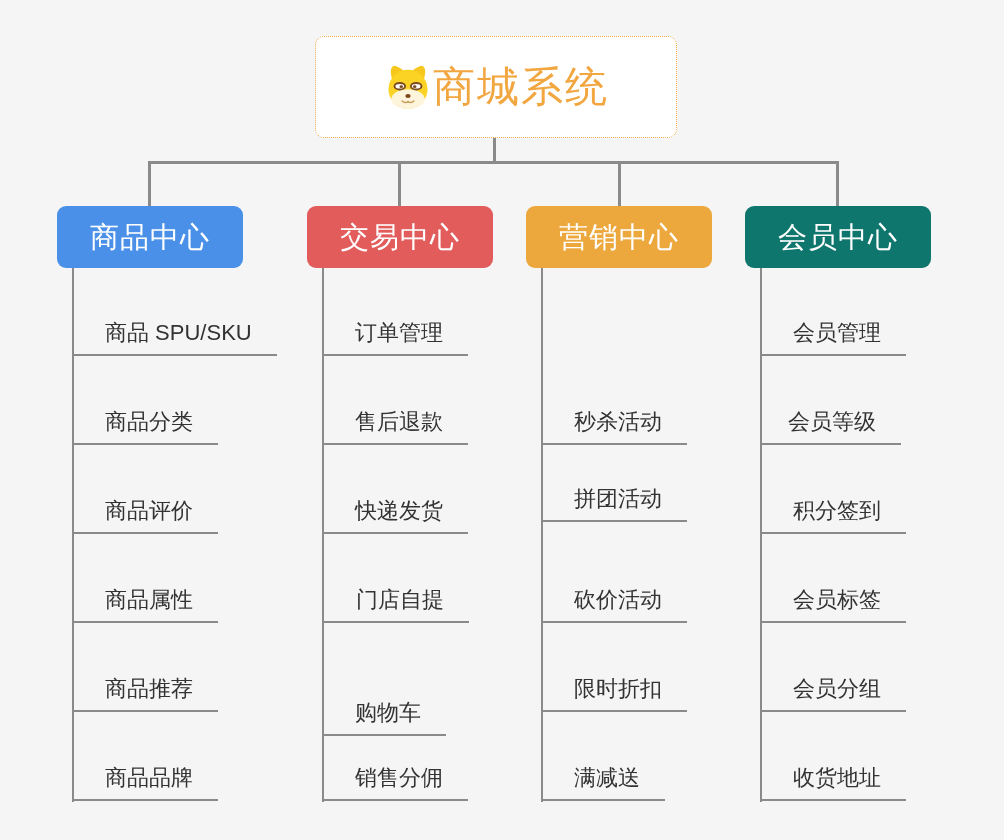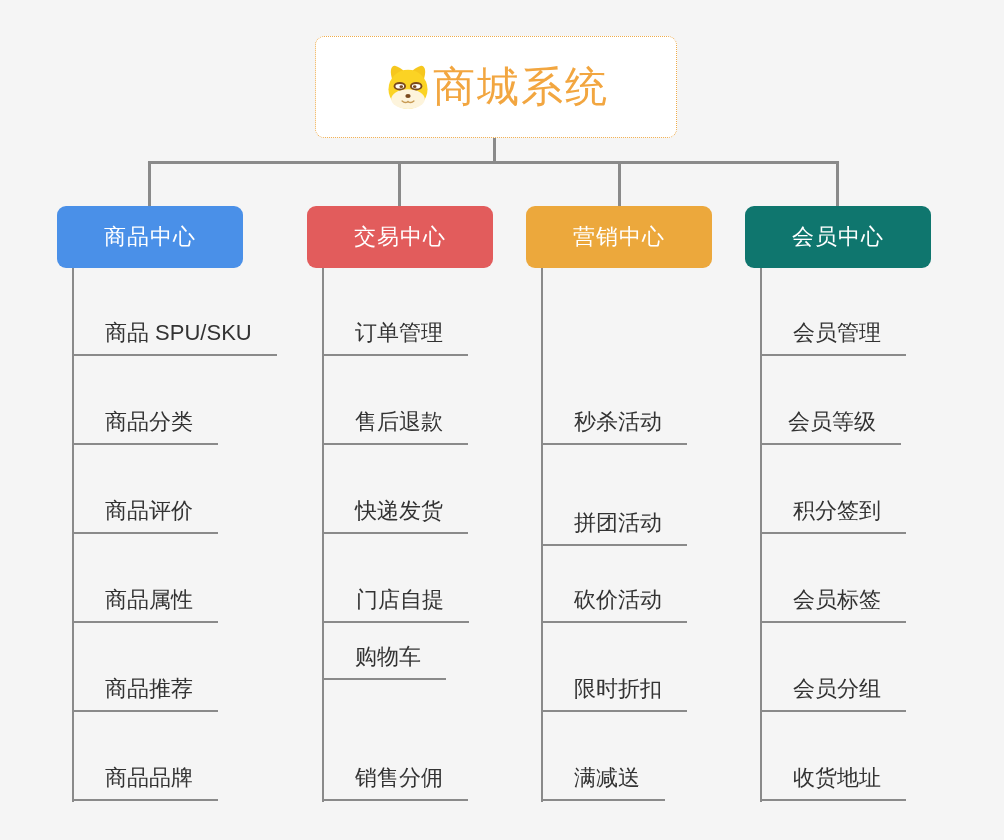--- a/index.html
+++ b/index.html
@@ -54,21 +54,21 @@
   }
   .doge { width: 50px; height: 50px; display: inline-flex; }
 
   
   .branch {
     position: absolute;
     top: 206px;
     width: 186px; height: 62px;
     border-radius: 9px;
     color: var(--node-text, #ffffff);
-    font-size: 22px;
+    font-size: 29px;
     letter-spacing: 1px;
     display: flex;
     align-items: center;
     justify-content: center;
     cursor: pointer;
     line-height: 1;
   }
   .branch-1 { left: 57px;  }
   .branch-2 { left: 307px; }
   .branch-3 { left: 526px; }
@@ -131,25 +131,25 @@
   <div class="leaf" style="left:72px;top:407px;">商品分类</div>
   <div class="leaf" style="left:72px;top:496px;">商品评价</div>
   <div class="leaf" style="left:72px;top:585px;">商品属性</div>
   <div class="leaf" style="left:72px;top:674px;">商品推荐</div>
   <div class="leaf" style="left:72px;top:763px;">商品品牌</div>
 
   <div class="leaf" style="left:322px;top:318px;">订单管理</div>
   <div class="leaf" style="left:322px;top:407px;">售后退款</div>
   <div class="leaf" style="left:322px;top:496px;">快递发货</div>
   <div class="leaf" style="left:322px;top:585px;padding-left:34px;">门店自提</div>
-  <div class="leaf" style="left:322px;top:642px;">购物车</div>
+  <div class="leaf" style="left:322px;top:698px;">购物车</div>
   <div class="leaf" style="left:322px;top:763px;">销售分佣</div>
 
   <div class="leaf" style="left:541px;top:407px;">秒杀活动</div>
-  <div class="leaf" style="left:541px;top:508px;">拼团活动</div>
+  <div class="leaf" style="left:541px;top:484px;">拼团活动</div>
   <div class="leaf" style="left:541px;top:585px;">砍价活动</div>
   <div class="leaf" style="left:541px;top:674px;">限时折扣</div>
   <div class="leaf" style="left:541px;top:763px;">满减送</div>
 
   <div class="leaf" style="left:760px;top:318px;">会员管理</div>
   <div class="leaf" style="left:760px;top:407px;padding-left:28px;">会员等级</div>
   <div class="leaf" style="left:760px;top:496px;">积分签到</div>
   <div class="leaf" style="left:760px;top:585px;">会员标签</div>
   <div class="leaf" style="left:760px;top:674px;">会员分组</div>
   <div class="leaf" style="left:760px;top:763px;">收货地址</div>

